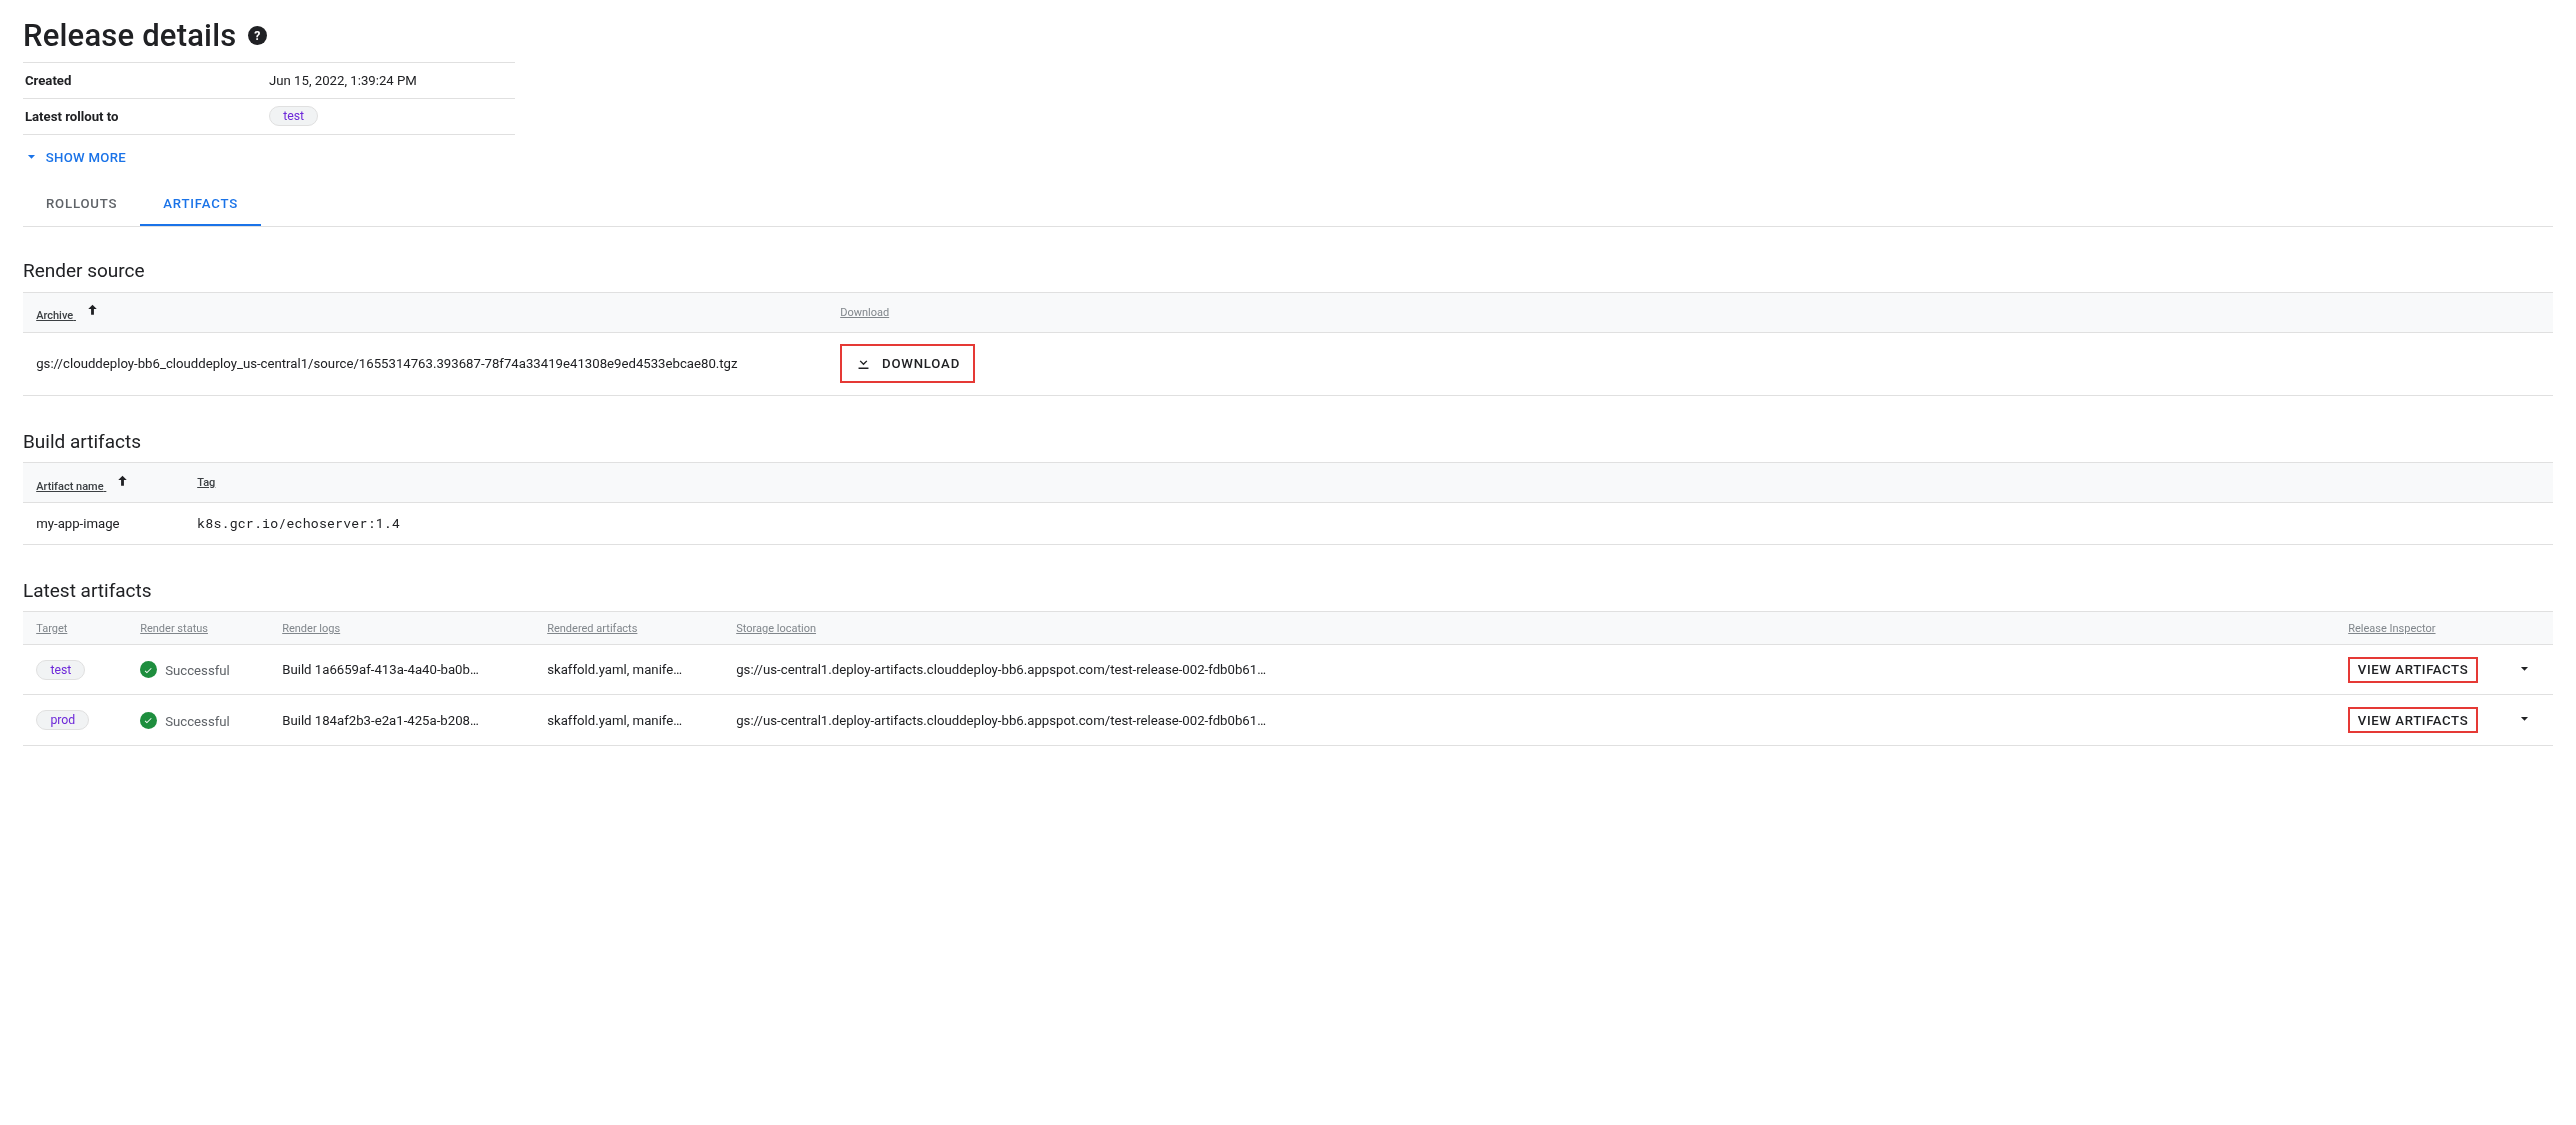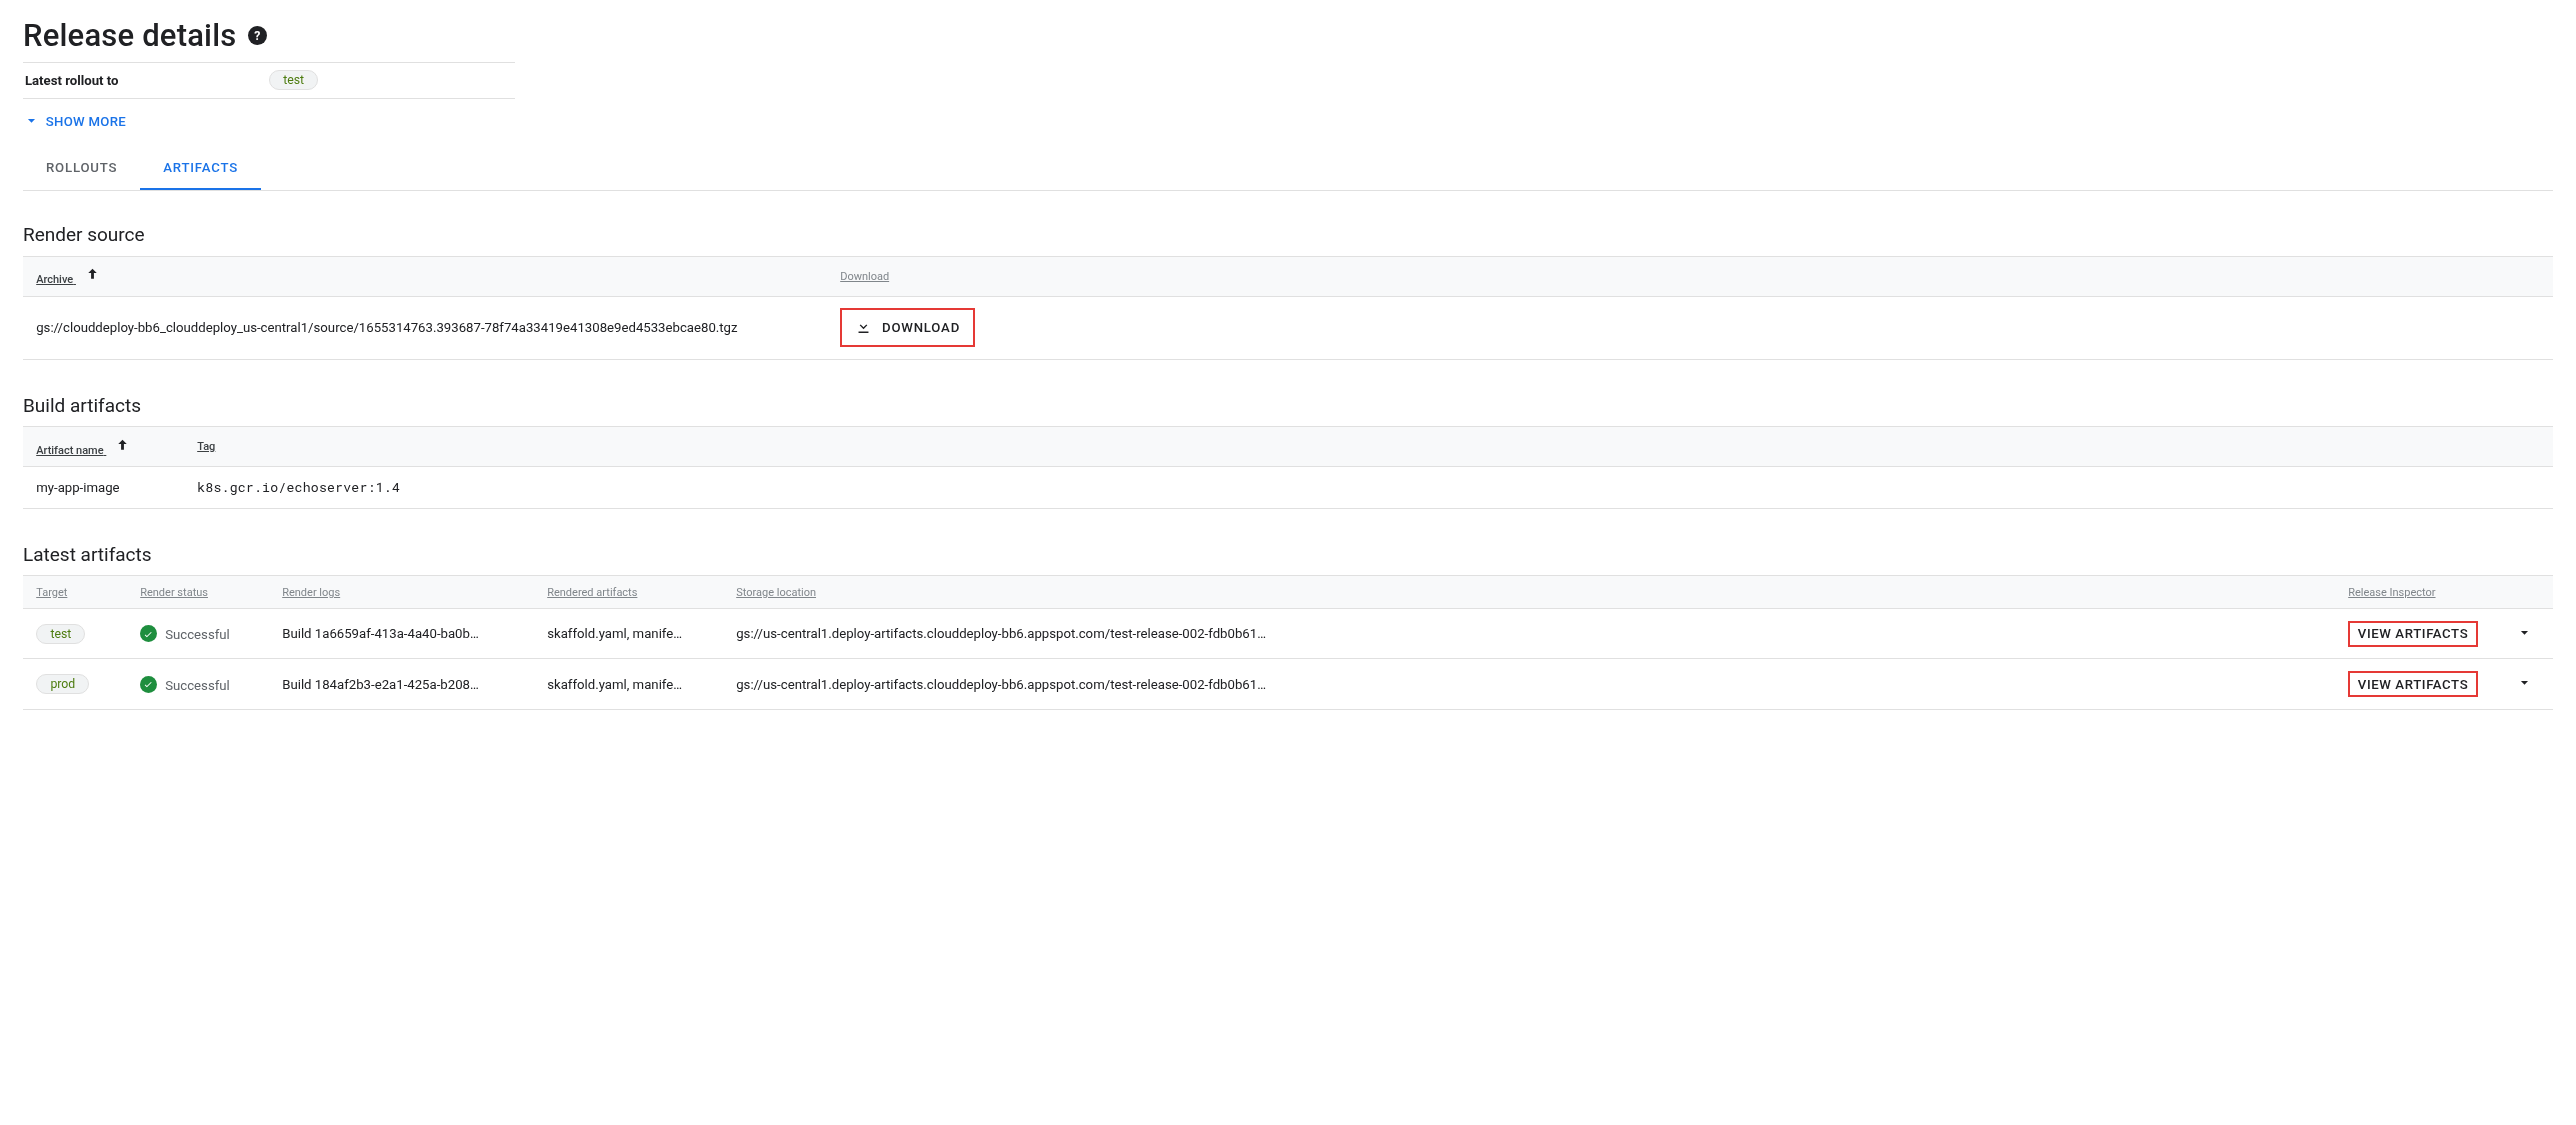--- a/index.html
+++ b/index.html
@@ -57,21 +57,21 @@
     flex: 1;
     color: #202124;
   }
   .chip {
     display: inline-block;
     background: #f1f3f4;
     border: 0.9px solid #e0e0e0;
     border-radius: 945px;
     padding: 1.9px 13.2px;
     font-size: 12.3px;
-    color: #4d7c0f;
+    color: #6d28d9;
   }
 
   .show-more {
     display: inline-flex;
     align-items: center;
     gap: 5.7px;
     margin: 13.2px 0 17px 0;
     color: #1a73e8;
     font-weight: 500;
     letter-spacing: 0.3px;
@@ -197,20 +197,24 @@
 
 
 <div class="page-title-row">
   <span class="page-title">Release details</span>
   <span class="help-badge">?</span>
 </div>
 
 
 <div class="details-table">
   <div class="details-row">
+    <div class="details-key">Created</div>
+    <div class="details-val">Jun 15, 2022, 1:39:24 PM</div>
+  </div>
+  <div class="details-row">
     <div class="details-key">Latest rollout to</div>
     <div class="details-val">
       <span class="chip">test</span>
     </div>
   </div>
 </div>
 
 <div class="show-more">
   <span>
     <svg class="icon-svg" viewBox="0 0 24 24" fill="#1a73e8">

